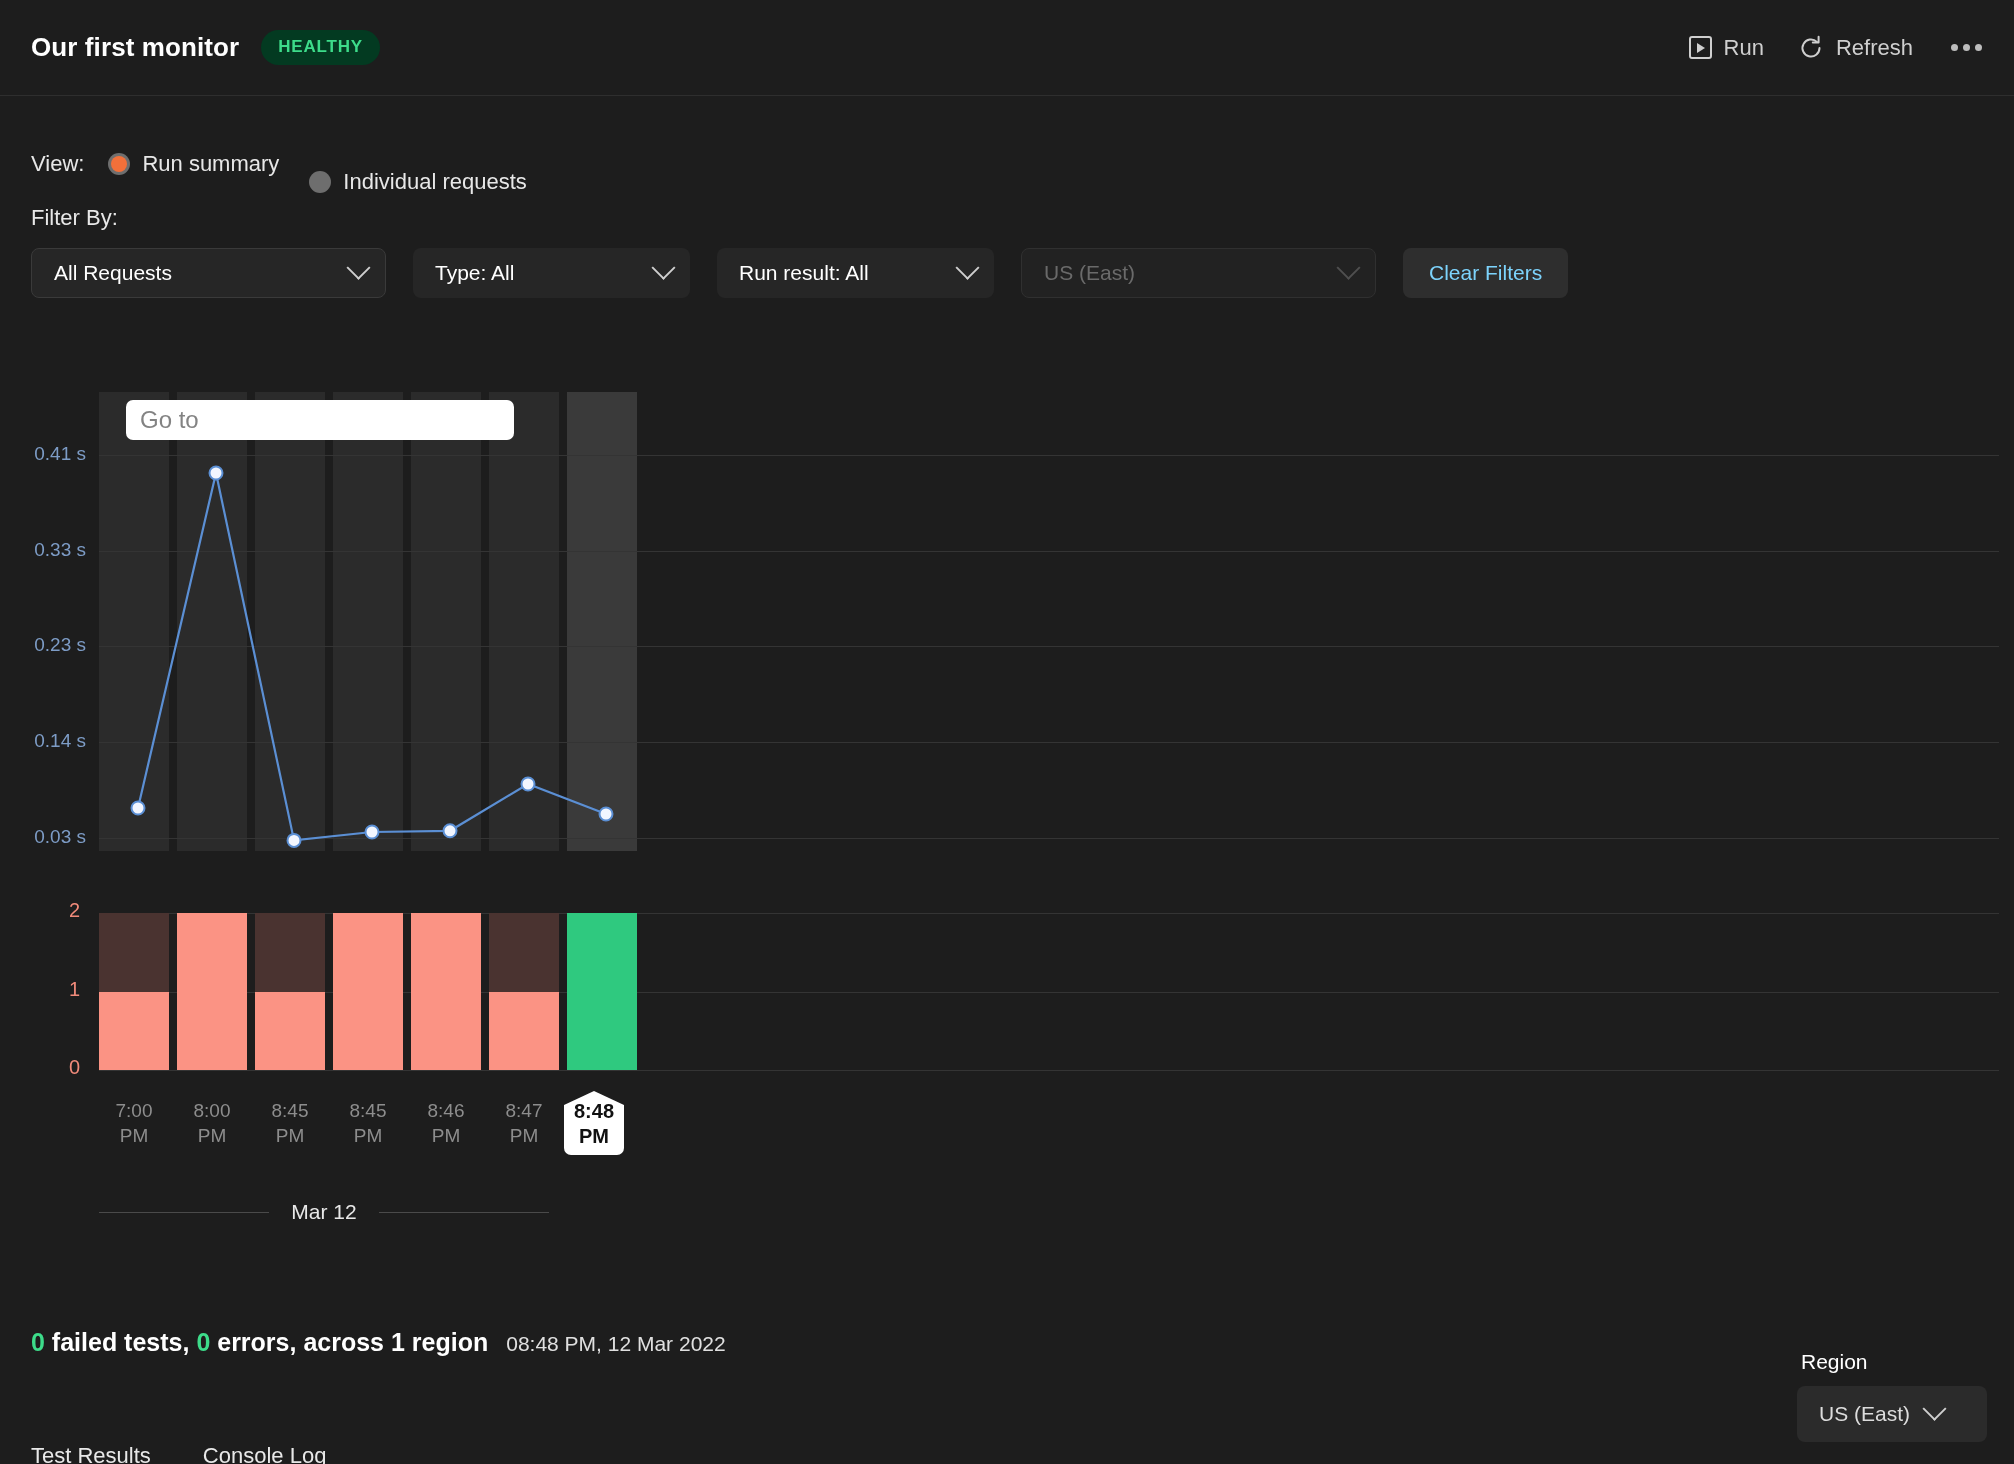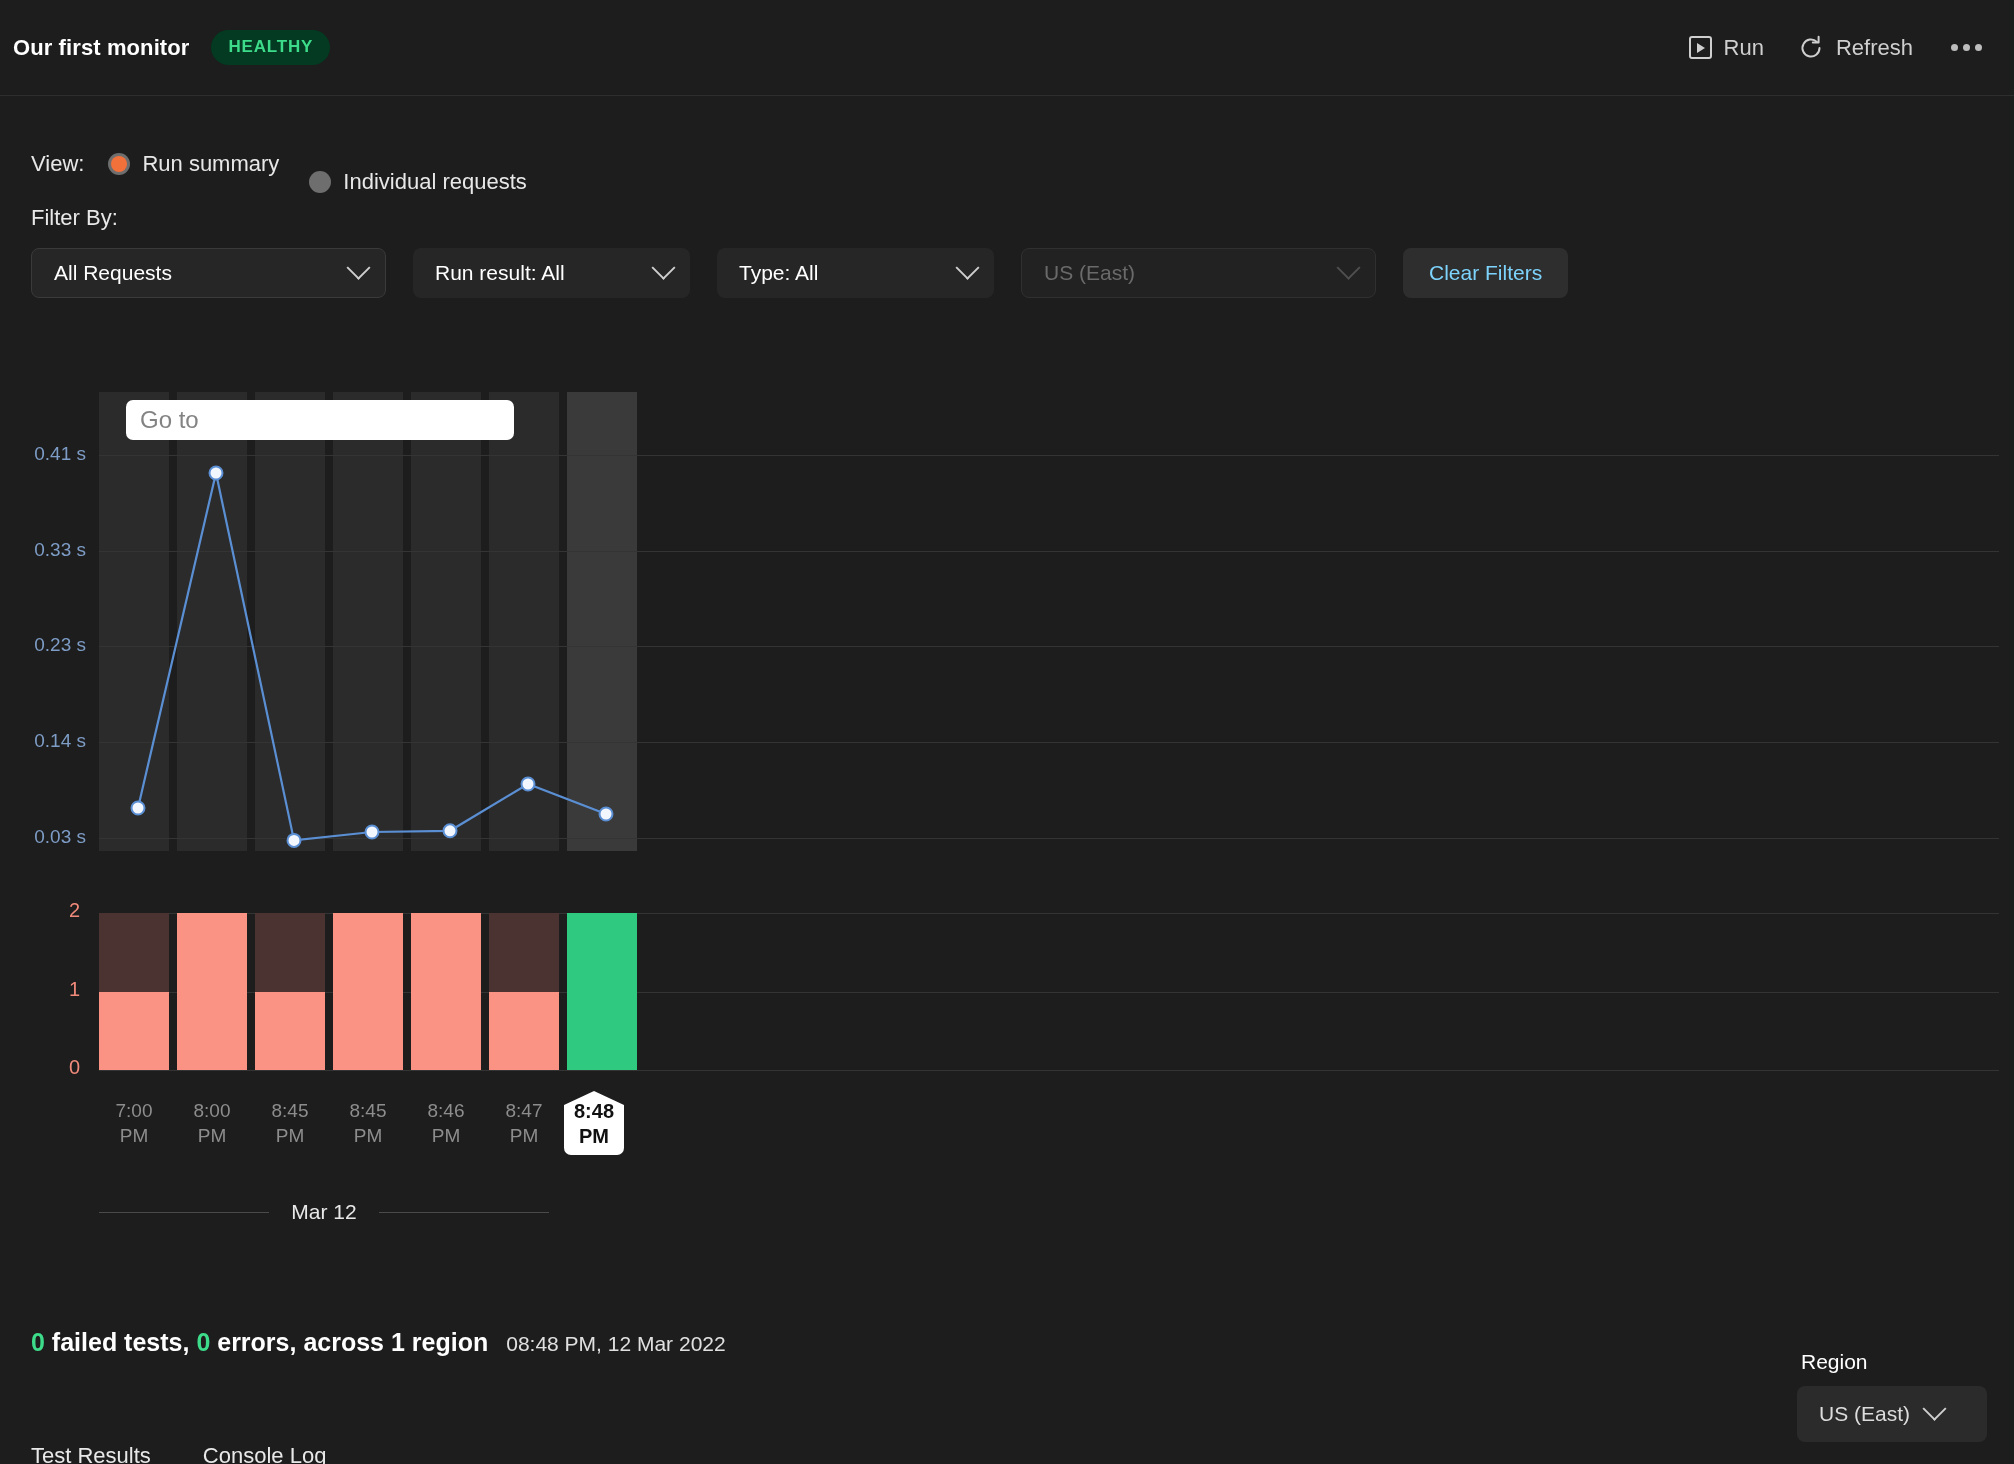--- a/index.html
+++ b/index.html
@@ -12,21 +12,21 @@
   }
   .page { position: relative; width: 2014px; height: 1464px; }
 
   
   .header {
     position: absolute; left: 0; top: 0; width: 2014px; height: 96px;
     border-bottom: 1px solid #2e2e2e;
     display: flex; align-items: center;
   }
   .title {
-    margin-left: 13px; font-size: 22px; font-weight: bold; color: #ffffff;
+    margin-left: 31px; font-size: 26px; font-weight: bold; color: #ffffff;
     letter-spacing: .1px;
   }
   .badge {
     margin-left: 22px; background: #033a21; color: #3ddc8a;
     font-size: 17px; font-weight: bold; letter-spacing: .8px;
     padding: 7px 17px 8px; border-radius: 20px;
   }
   .header-actions {
     margin-left: auto; margin-right: 28px;
     display: flex; align-items: center; gap: 34px;
@@ -202,26 +202,26 @@
       <span>Individual requests</span>
     </label>
   </div>
 
   <div class="filter-by">Filter By:</div>
   <div class="filter-row">
     <div class="select bordered w1">
       <span class="val">All Requests</span>
       <span class="chev"></span>
     </div>
+    <div class="select w2">
+      <span class="val">Type: All</span>
+      <span class="chev"></span>
+    </div>
     <div class="select w3">
       <span class="val">Run result: All</span>
-      <span class="chev"></span>
-    </div>
-    <div class="select w2">
-      <span class="val">Type: All</span>
       <span class="chev"></span>
     </div>
     <div class="select w4 disabled">
       <span class="val">US (East)</span>
       <span class="chev"></span>
     </div>
     <div class="btn-clear">Clear Filters</div>
   </div>
 
   <div id="chart-region">

